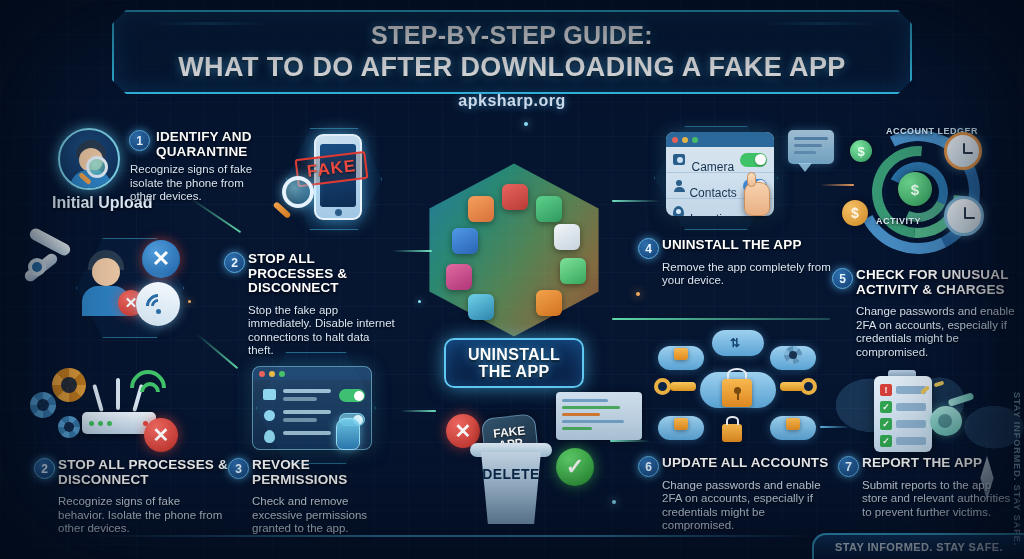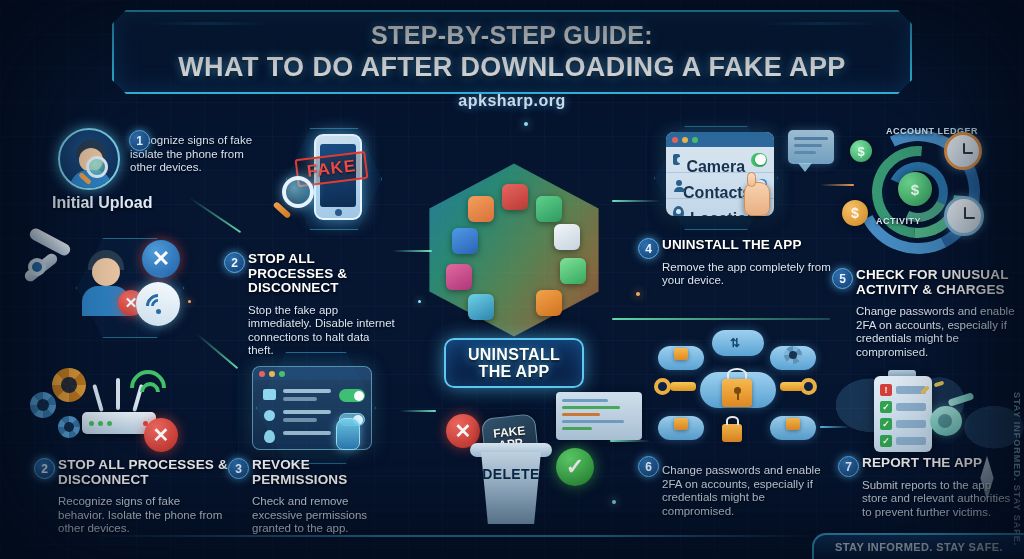--- a/index.html
+++ b/index.html
@@ -232,21 +232,21 @@
   .win-bar {
     height: 15px; background: linear-gradient(180deg,#2f6ea4,#225ораж);
     background-color: #2d6b9f;
     display: flex; align-items: center; gap: 4px; padding-left: 6px;
   }
   .dot { width: 6px; height: 6px; border-radius: 50%; }
   .perm-row {
     display: flex; align-items: center; height: 26px; padding: 0 7px; gap: 6px;
     border-bottom: 1px solid rgba(120,160,195,0.35);
   }
-  .perm-label { color: #16334f; font-size: 16px; font-weight: bold; flex: 1; margin-top: 14px; }
+  .perm-label { color: #16334f; font-size: 12px; font-weight: normal; flex: 1; margin-top: 14px; }
   .toggle {
     width: 28px; height: 14px; border-radius: 7px; position: relative;
   }
   .toggle .knob {
     position: absolute; top: 1.5px; width: 11px; height: 11px; border-radius: 50%;
     background: #fff; box-shadow: 0 1px 2px rgba(0,0,0,0.35);
   }
   .cursor-hand {
     position: absolute; width: 26px; height: 34px;
     background: linear-gradient(180deg,#f7d2ae,#e8b083);
@@ -396,20 +396,21 @@
     <div style="position:absolute;left:16px;top:10px;width:30px;height:18px;border-radius:15px 15px 0 0;background:#2b3e52;"></div>
     <div style="position:absolute;left:19px;top:18px;width:24px;height:24px;border-radius:50%;background:#f2cda8;"></div>
     <div style="position:absolute;left:10px;top:40px;width:42px;height:26px;border-radius:18px 18px 0 0;background:#2f86c9;"></div>
     <div style="position:absolute;left:26px;top:26px;width:22px;height:22px;border-radius:50%;border:3px solid #e8f5ff;background:radial-gradient(circle at 35% 32%,rgba(150,235,220,.85),rgba(70,170,170,.5));"></div>
     <div style="position:absolute;left:18px;top:46px;width:14px;height:5px;background:#f0a04b;border-radius:3px;transform:rotate(42deg);"></div>
   </div>
   <div class="caption-small" style="left:52px; top:194px;">Initial Upload</div>
 
   <div class="step" style="left:130px; top:130px; width:128px;">
     <div class="badge" style="left:-1px; top:0px;">1</div>
+    <div class="step-title" style="margin-left:26px;">IDENTIFY AND QUARANTINE</div>
     <div class="step-desc" style="margin-left:0px; margin-top:4px;">Recognize signs of fake isolate the phone from other devices.</div>
   </div>
 
   <div class="hexframe" style="left:286px; top:128px; width:96px; height:102px;"></div>
   <div class="phone">
     <div class="phone-screen"></div>
     <div class="phone-home"></div>
   </div>
   <div class="fake-stamp">FAKE</div>
   <div class="magnifier"></div>
@@ -620,20 +621,21 @@
   <div class="key" style="left:780px; top:382px; width:24px;"></div>
   <div class="cloud" style="left:658px; top:416px; width:46px; height:24px; border-radius:24px;"></div>
   <div class="lock" style="left:674px; top:418px; width:14px; height:12px;"></div>
   <div class="cloud" style="left:770px; top:416px; width:46px; height:24px; border-radius:24px;"></div>
   <div class="lock" style="left:786px; top:418px; width:14px; height:12px;"></div>
   <div class="lock" style="left:722px; top:424px; width:20px; height:18px;"></div>
   <div class="lock-shackle" style="left:726px; top:416px; width:13px; height:9px;"></div>
 
   <div class="step" style="left:662px; top:456px; width:168px;">
     <div class="badge" style="left:-24px; top:0px;">6</div>
+    <div class="step-title">UPDATE ALL ACCOUNTS</div>
     <div class="step-desc">Change passwords and enable 2FA on accounts, especially if credentials might be compromised.</div>
   </div>
 
   <div style="position:absolute;left:836px;top:370px;width:188px;height:88px;opacity:.22;background:radial-gradient(ellipse 30% 50% at 18% 40%, #5fa8d8 0 60%, transparent 61%), radial-gradient(ellipse 22% 44% at 55% 35%, #5fa8d8 0 60%, transparent 61%), radial-gradient(ellipse 26% 40% at 84% 65%, #5fa8d8 0 60%, transparent 61%);"></div>
   <div class="clip-top" style="left:888px; top:370px; width:28px; height:10px;"></div>
   <div class="clipboard" style="left:874px; top:376px; width:58px; height:76px;">
     <div class="clip-row" style="left:6px; top:8px;">
       <div class="clip-alert">!</div>
       <div class="clip-line" style="width:30px;"></div>
     </div>

